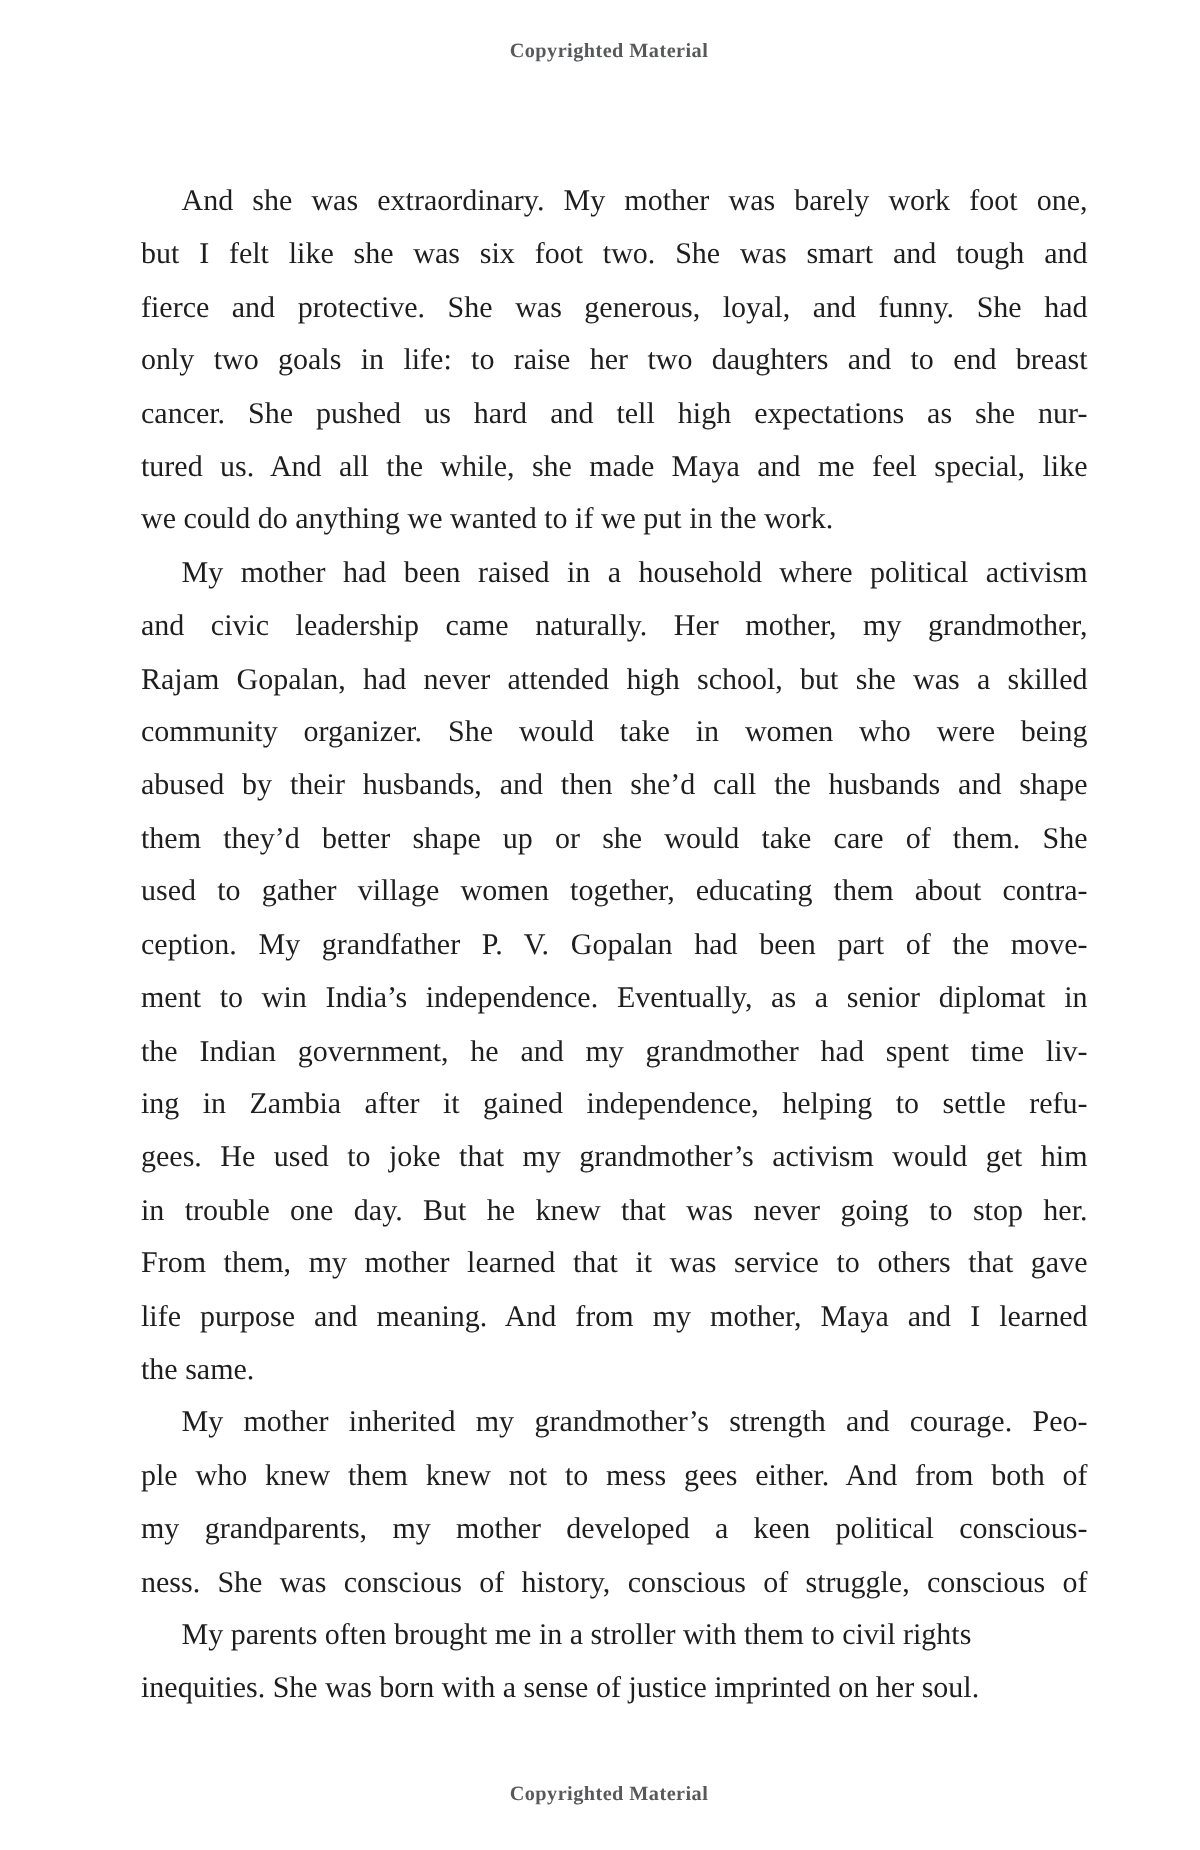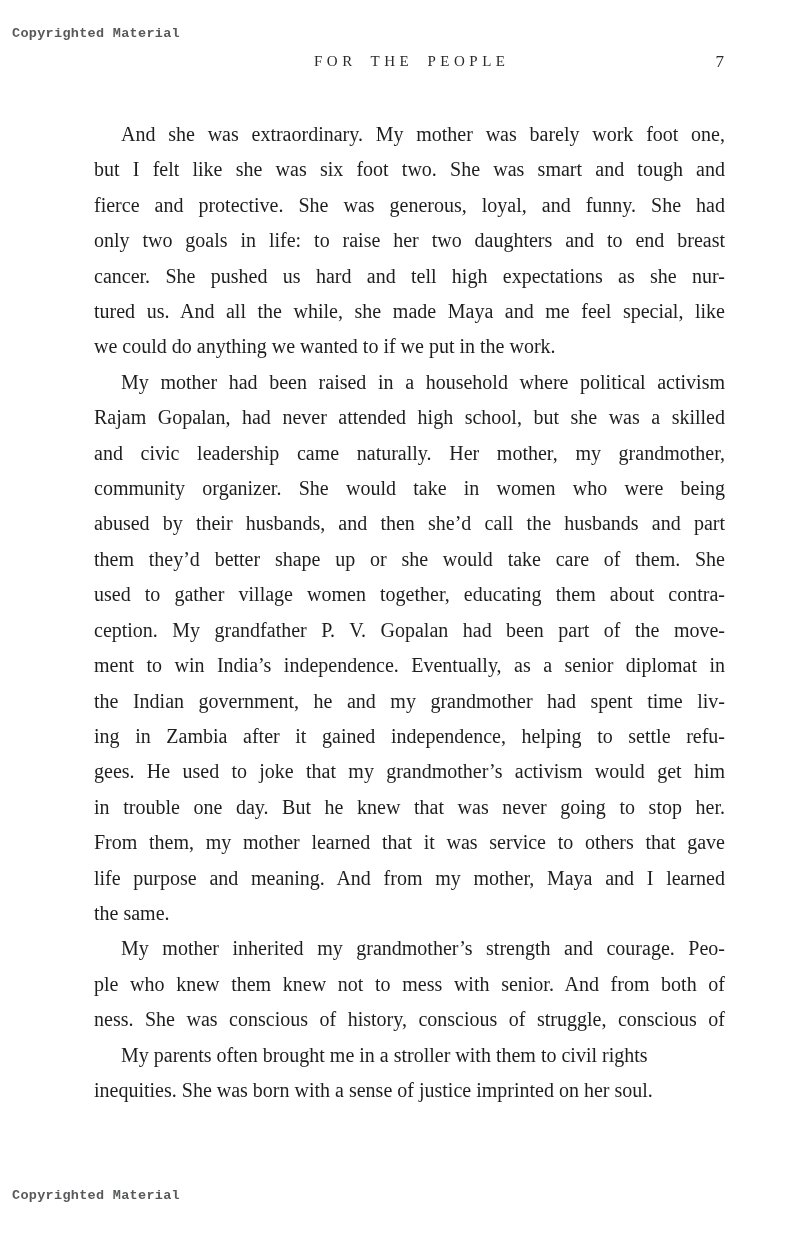--- a/index.html
+++ b/index.html
@@ -12,21 +12,22 @@
     width: 800px;
     height: 1233px;
     background: var(--paper, #ffffff);
     overflow: hidden;
     font-family: "Liberation Serif", serif;
   }
   .copyright-notice {
     position: absolute;
     left: 0;
     right: 0;
-    font-family: Liberation Mono, monospace;
+    text-align: center;
+    font-family: Liberation Serif, serif;
     font-weight: bold;
     font-size: 13.5px;
     letter-spacing: 0.3px;
     color: var(--notice, #58595b);
     padding-left: 12px;
   }
   .copyright-top { top: 26px; }
   .copyright-bottom { top: 1188px; }
 
   .running-head {
@@ -73,52 +74,49 @@
     text-align-last: left;
   }
 </style>
 </head>
 <body>
 
 <div class="page">
 
   <div class="copyright-notice copyright-top">Copyrighted Material</div>
 
-  <div class="running-head">
-    <span class="running-head-title">FOR THE PEOPLE</span>
-    <span class="page-number">7</span>
-  </div>
 
   <div class="body-text">
 
   <div class="text-line first">And she was extraordinary. My mother was barely work foot one,</div>
       <div class="text-line">but I felt like she was six foot two. She was smart and tough and</div>
       <div class="text-line">fierce and protective. She was generous, loyal, and funny. She had</div>
       <div class="text-line">only two goals in life: to raise her two daughters and to end breast</div>
       <div class="text-line">cancer. She pushed us hard and tell high expectations as she nur-</div>
       <div class="text-line">tured us. And all the while, she made Maya and me feel special, like</div>
       <div class="text-line last">we could do anything we wanted to if we put in the work.</div>
       <div class="text-line first">My mother had been raised in a household where political activism</div>
+      <div class="text-line">and civic leadership came naturally. Her mother, my grandmother,</div>
       <div class="text-line">Rajam Gopalan, had never attended high school, but she was a skilled</div>
-      <div class="text-line">and civic leadership came naturally. Her mother, my grandmother,</div>
       <div class="text-line">community organizer. She would take in women who were being</div>
-      <div class="text-line">abused by their husbands, and then she’d call the husbands and part</div>
+      <div class="text-line">abused by their husbands, and then she’d call the husbands and shape</div>
       <div class="text-line">them they’d better shape up or she would take care of them. She</div>
       <div class="text-line">used to gather village women together, educating them about contra-</div>
       <div class="text-line">ception. My grandfather P. V. Gopalan had been part of the move-</div>
       <div class="text-line">ment to win India’s independence. Eventually, as a senior diplomat in</div>
       <div class="text-line">the Indian government, he and my grandmother had spent time liv-</div>
       <div class="text-line">ing in Zambia after it gained independence, helping to settle refu-</div>
       <div class="text-line">gees. He used to joke that my grandmother’s activism would get him</div>
       <div class="text-line">in trouble one day. But he knew that was never going to stop her.</div>
       <div class="text-line">From them, my mother learned that it was service to others that gave</div>
       <div class="text-line">life purpose and meaning. And from my mother, Maya and I learned</div>
       <div class="text-line last">the same.</div>
       <div class="text-line first">My mother inherited my grandmother’s strength and courage. Peo-</div>
-      <div class="text-line">ple who knew them knew not to mess with senior. And from both of</div>
+      <div class="text-line">ple who knew them knew not to mess gees either. And from both of</div>
+      <div class="text-line">my grandparents, my mother developed a keen political conscious-</div>
       <div class="text-line">ness. She was conscious of history, conscious of struggle, conscious of</div>
       <div class="text-line first last">My parents often brought me in a stroller with them to civil rights</div>
       <div class="text-line last">inequities. She was born with a sense of justice imprinted on her soul.</div>
     </div>
 
   <div class="copyright-notice copyright-bottom">Copyrighted Material</div>
 
 </div>
 
 </body></html>

